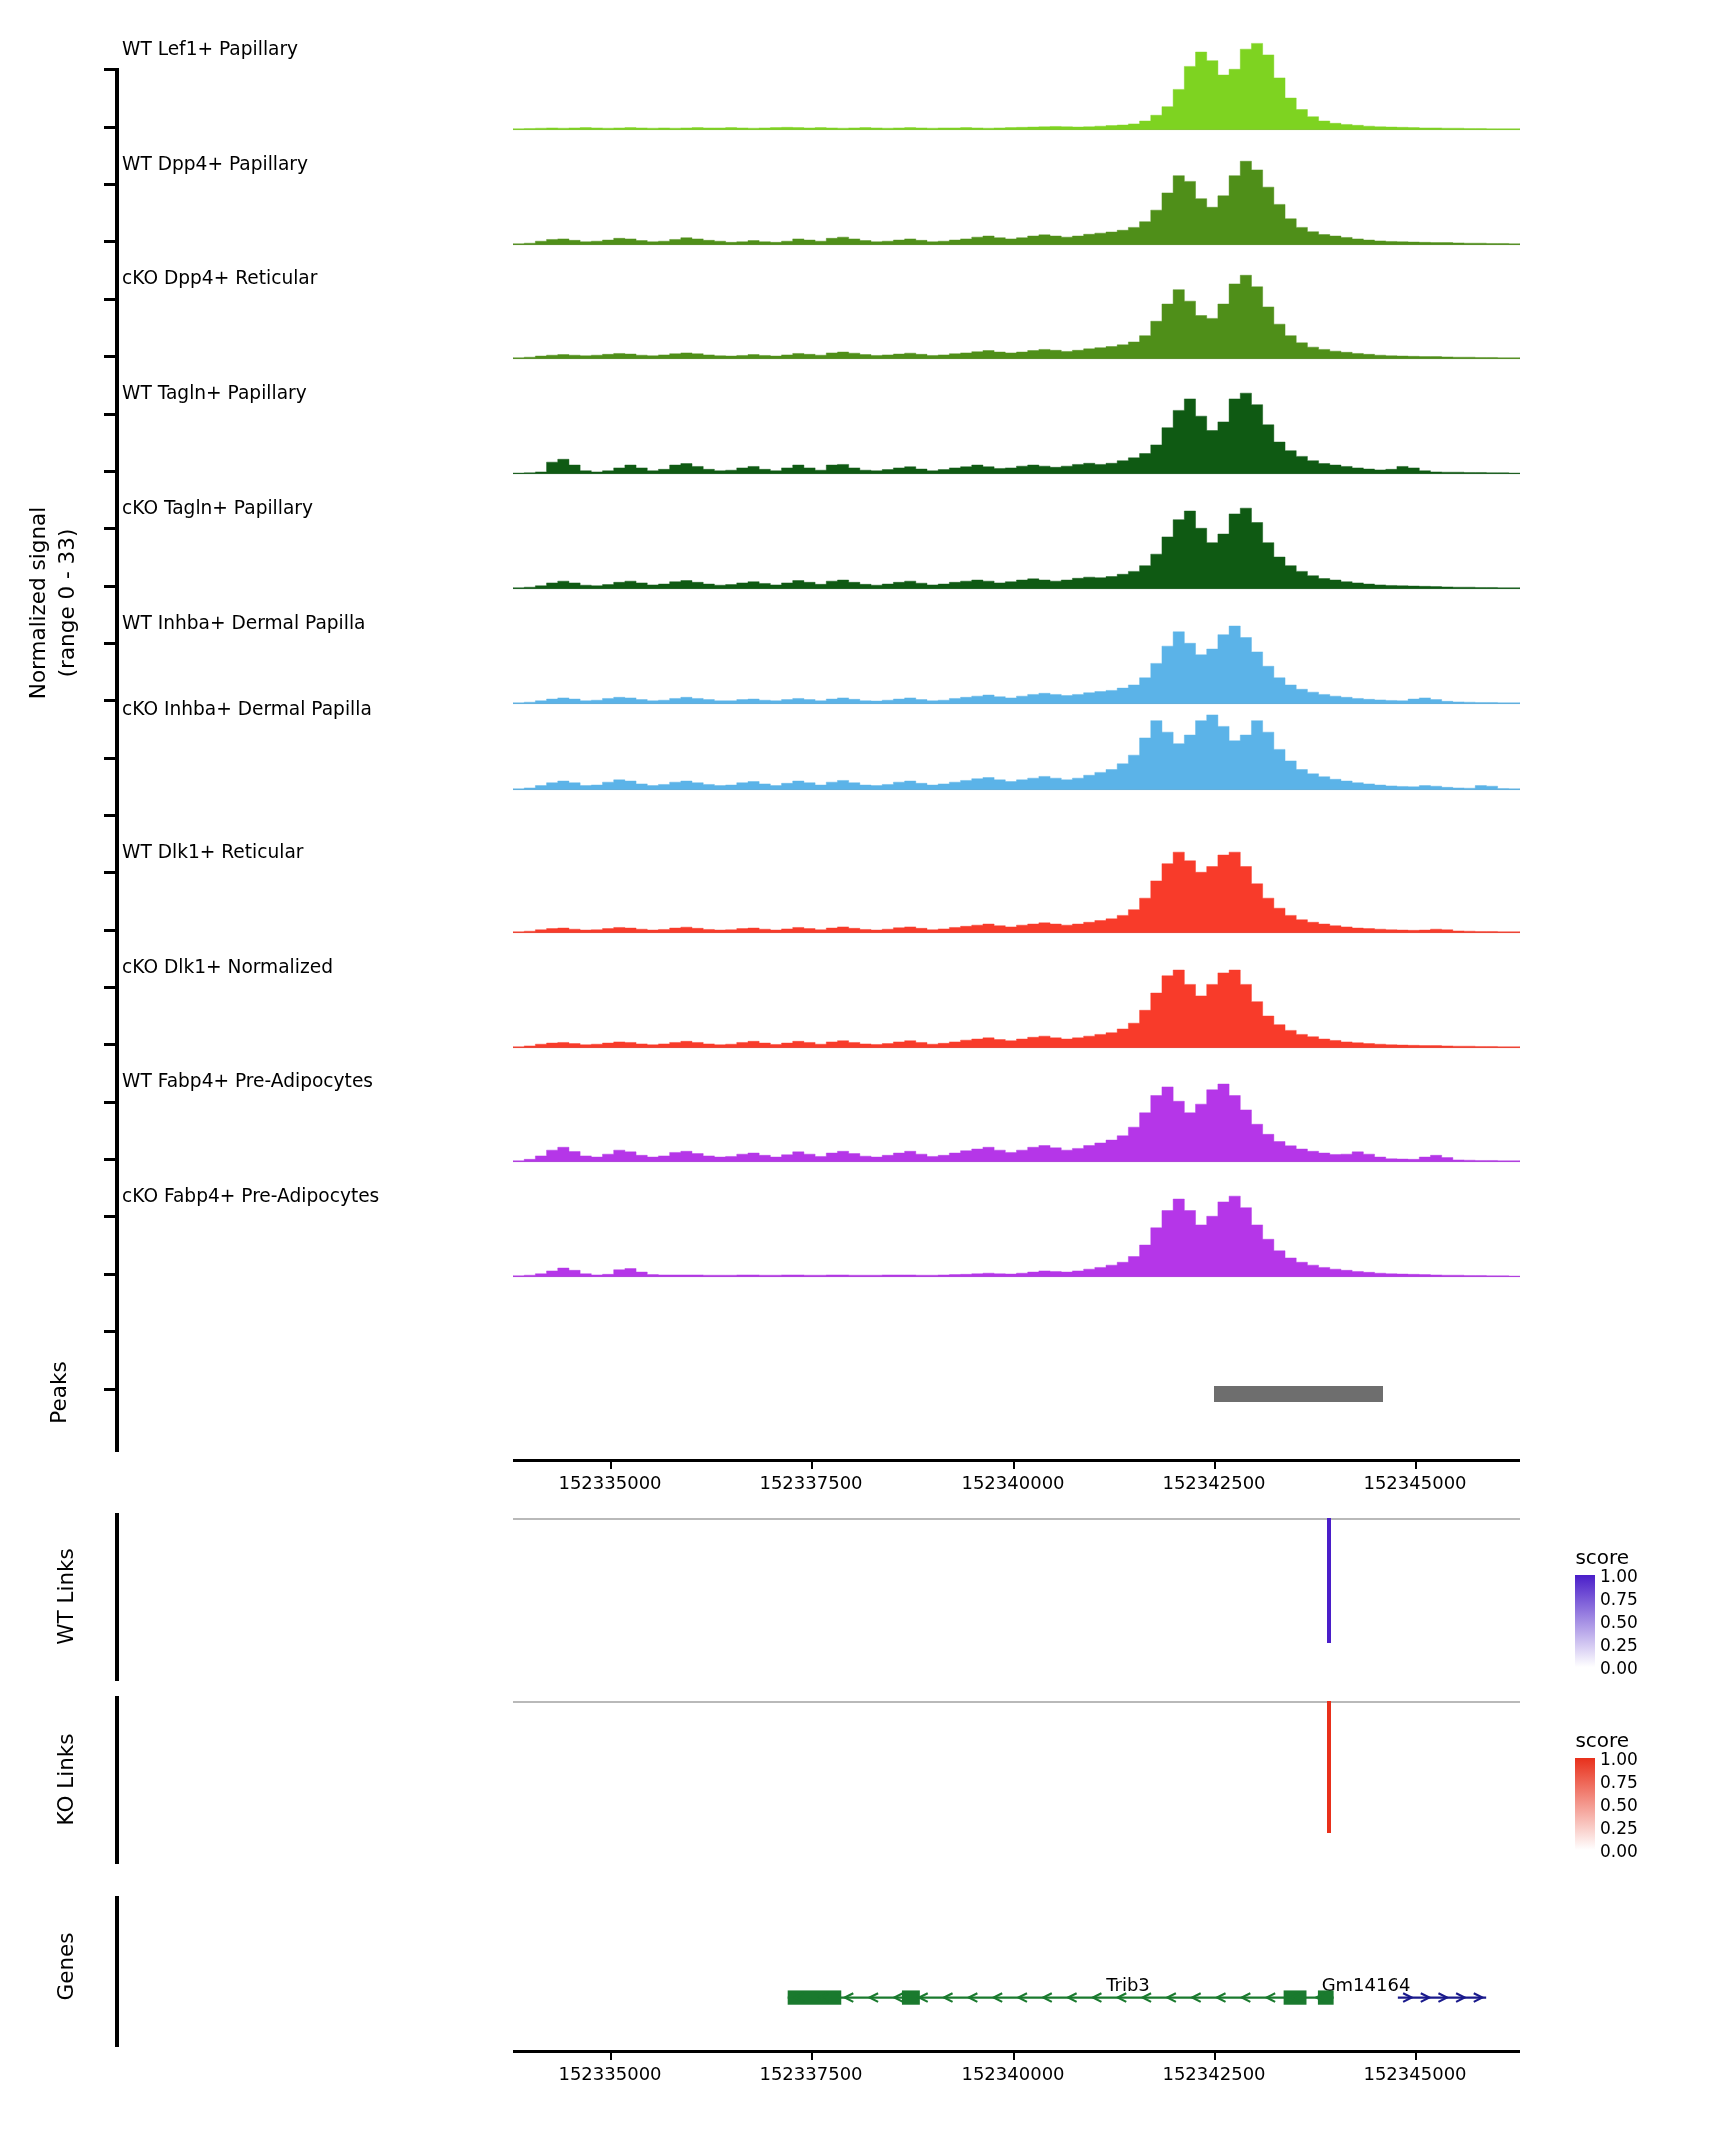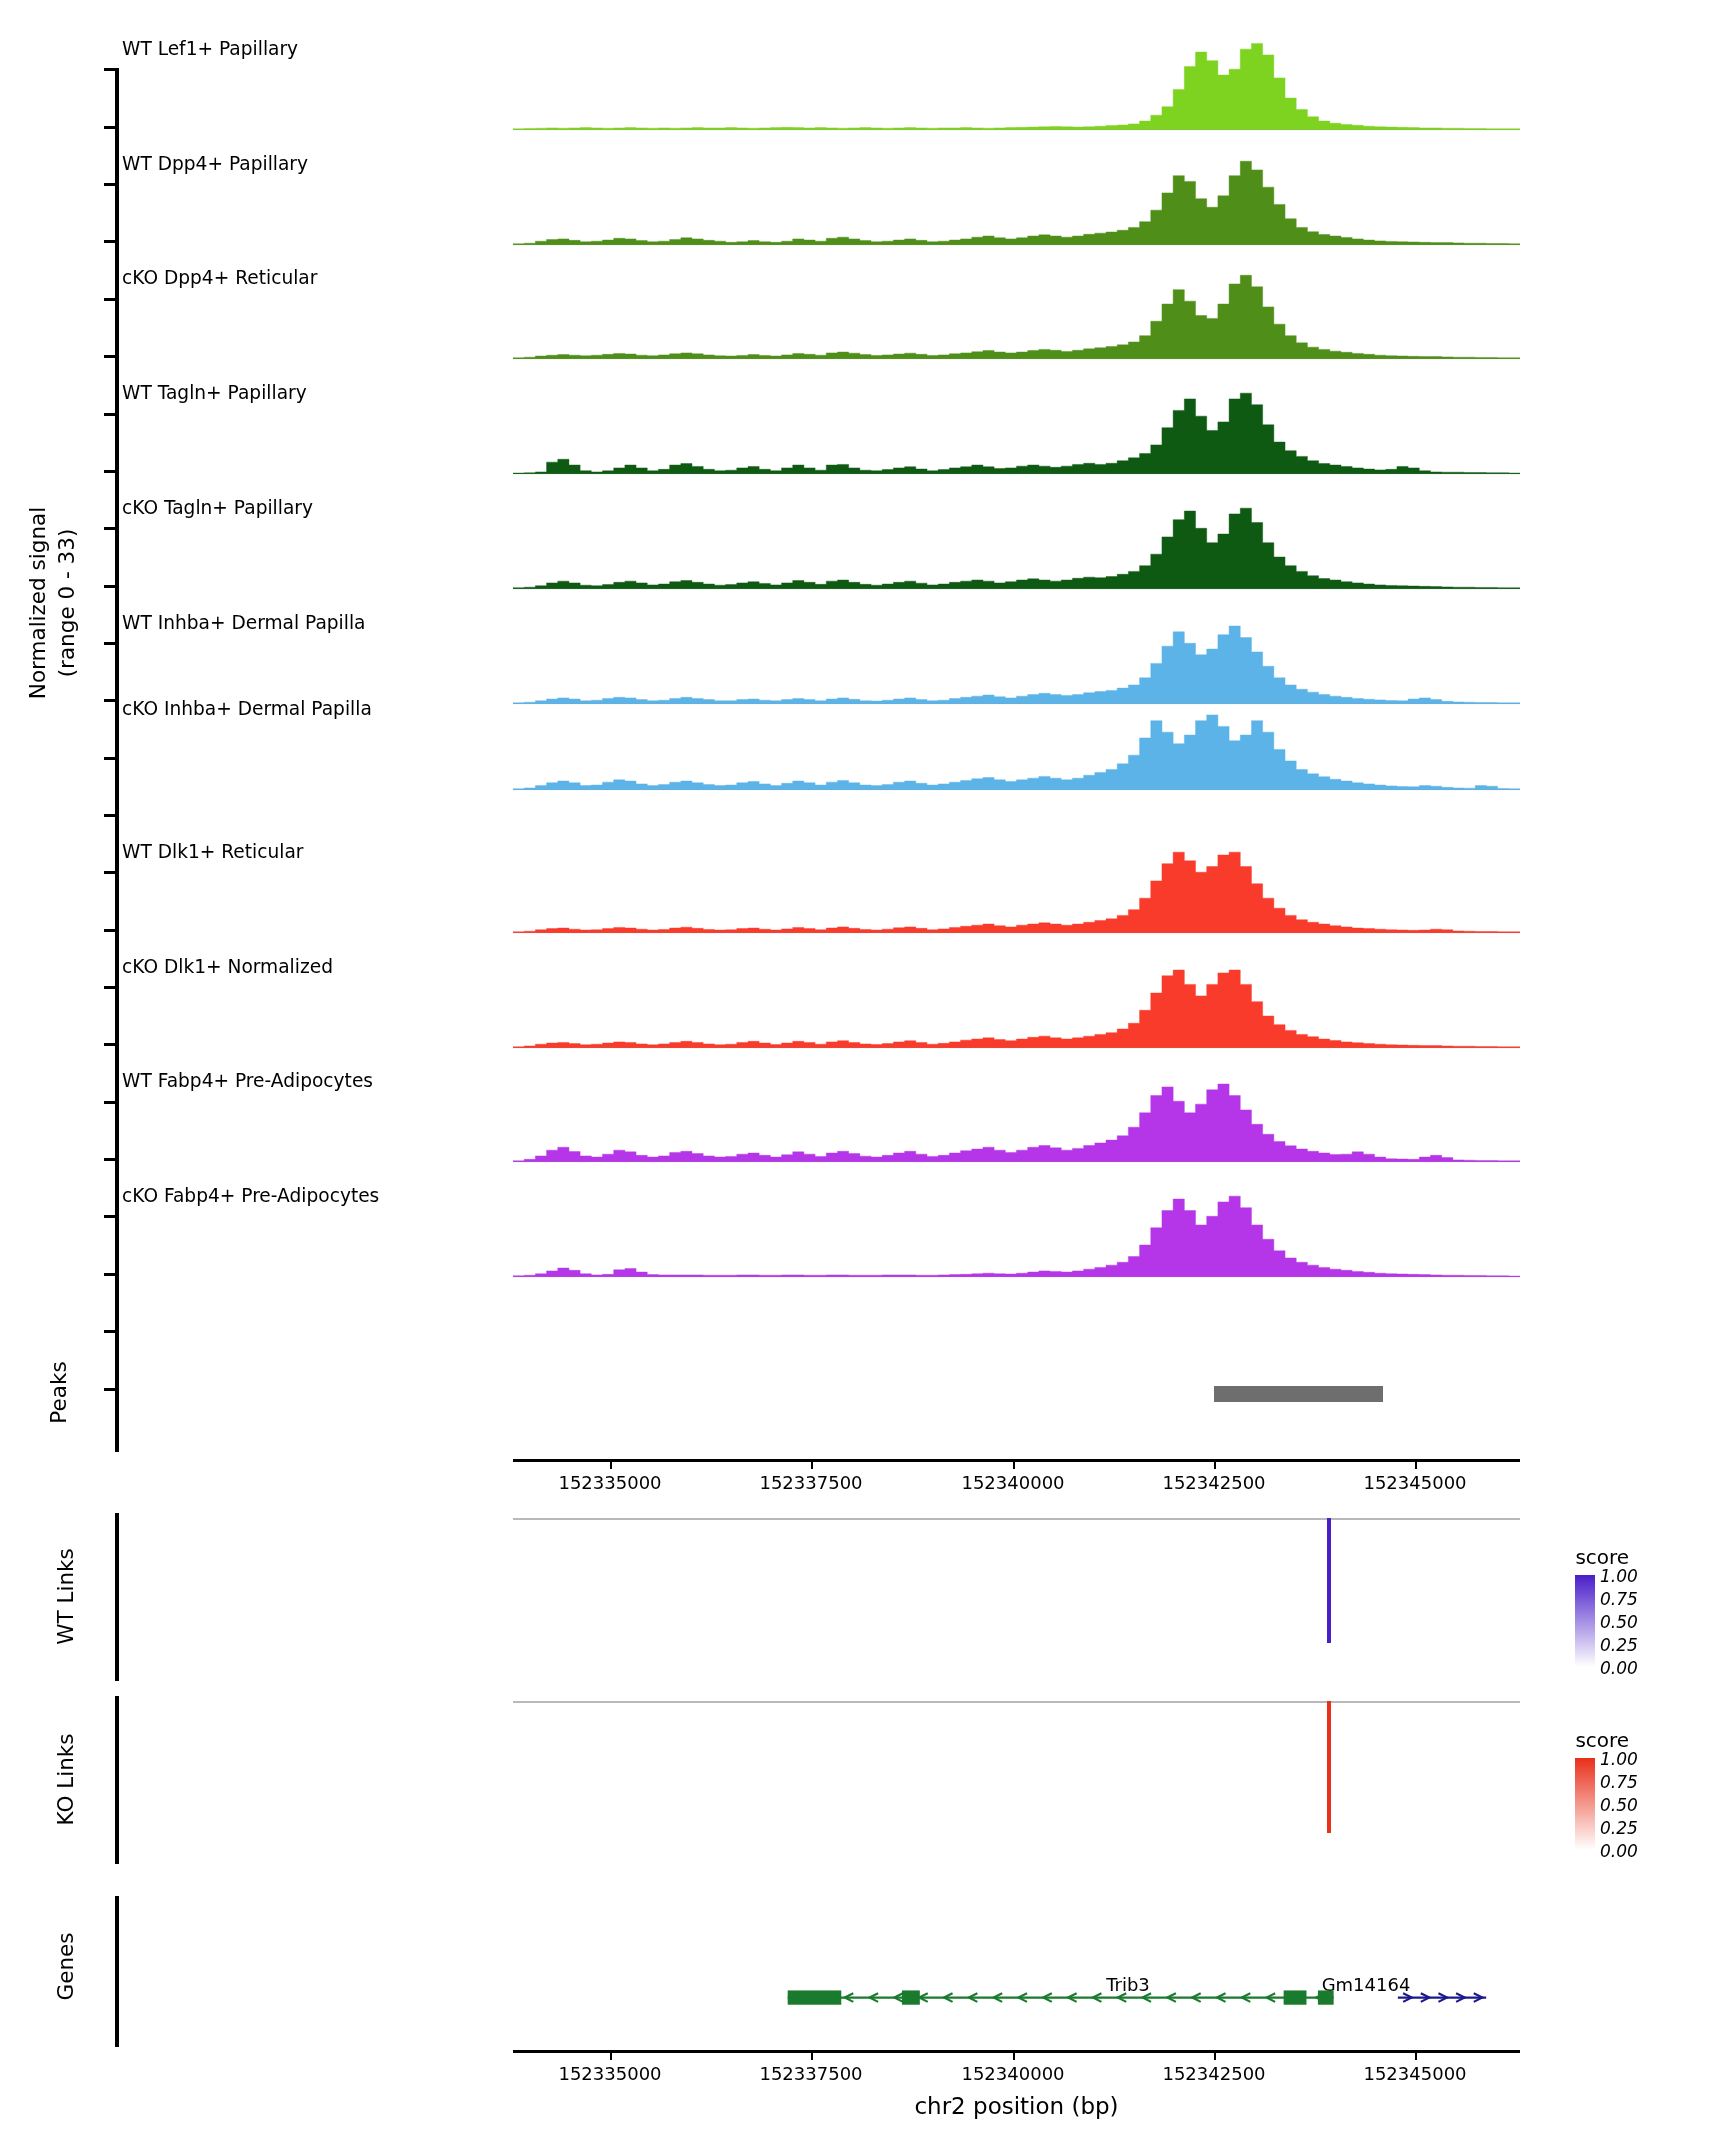--- a/index.html
+++ b/index.html
@@ -216,21 +216,20 @@
   #wt-legend { top: 1545px; }
   #ko-legend { top: 1728px; }
   .legend-title {
     font-size: 20px;
     color: #000;
     margin: 0 0 5.7px 1.4px;
   }
   .legend-body {
     position: relative;
     height: 97px;
-    font-style: italic;
   }
   .legend-bar {
     position: absolute;
     left: 1.4px;
     top: 0;
     width: 20px;
     height: 92px;
   }
   #wt-legend-bar {
     background: linear-gradient(to top, #ffffff 0%, #4a1ec9 100%);
@@ -568,16 +567,15 @@
       <div class="x-tick-label" style="left: 97px;">152335000</div>
       <div class="x-tick" style="left: 298px;"></div>
       <div class="x-tick-label" style="left: 298px;">152337500</div>
       <div class="x-tick" style="left: 500px;"></div>
       <div class="x-tick-label" style="left: 500px;">152340000</div>
       <div class="x-tick" style="left: 701px;"></div>
       <div class="x-tick-label" style="left: 701px;">152342500</div>
       <div class="x-tick" style="left: 902px;"></div>
       <div class="x-tick-label" style="left: 902px;">152345000</div>
     </div>
-  <div id="x-axis-title">chr2 position (bp)</div>
 
 </div>
 
 
 </body></html>

